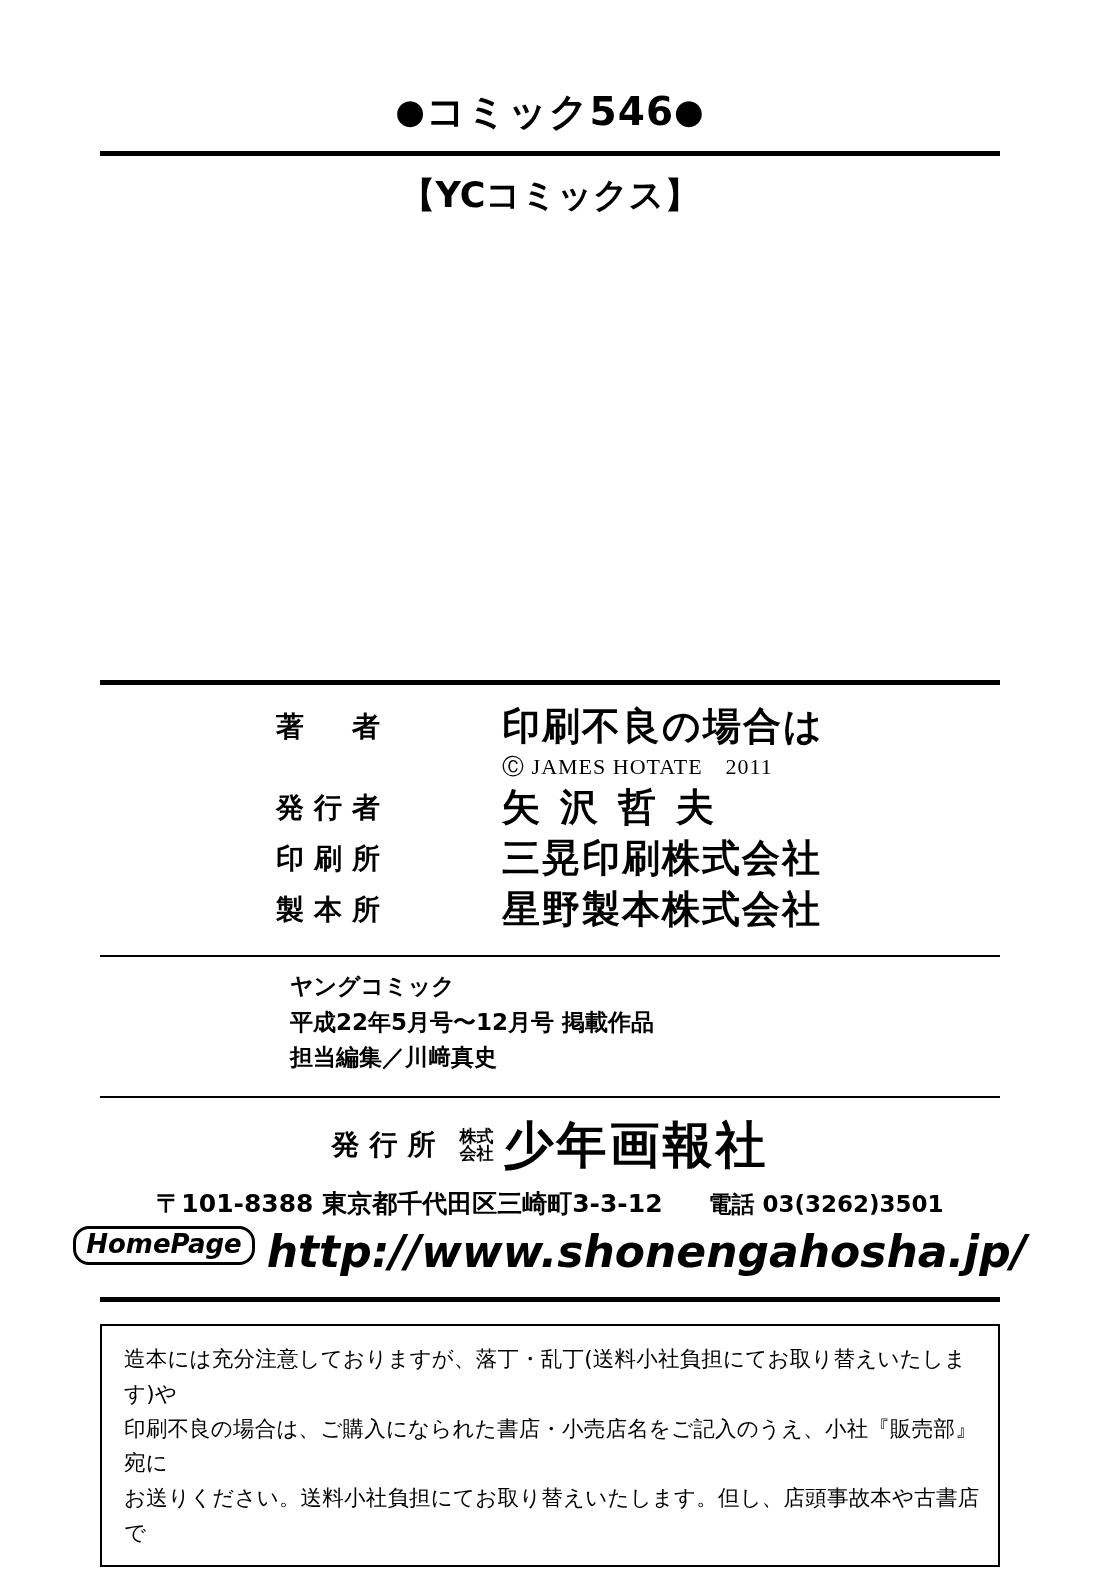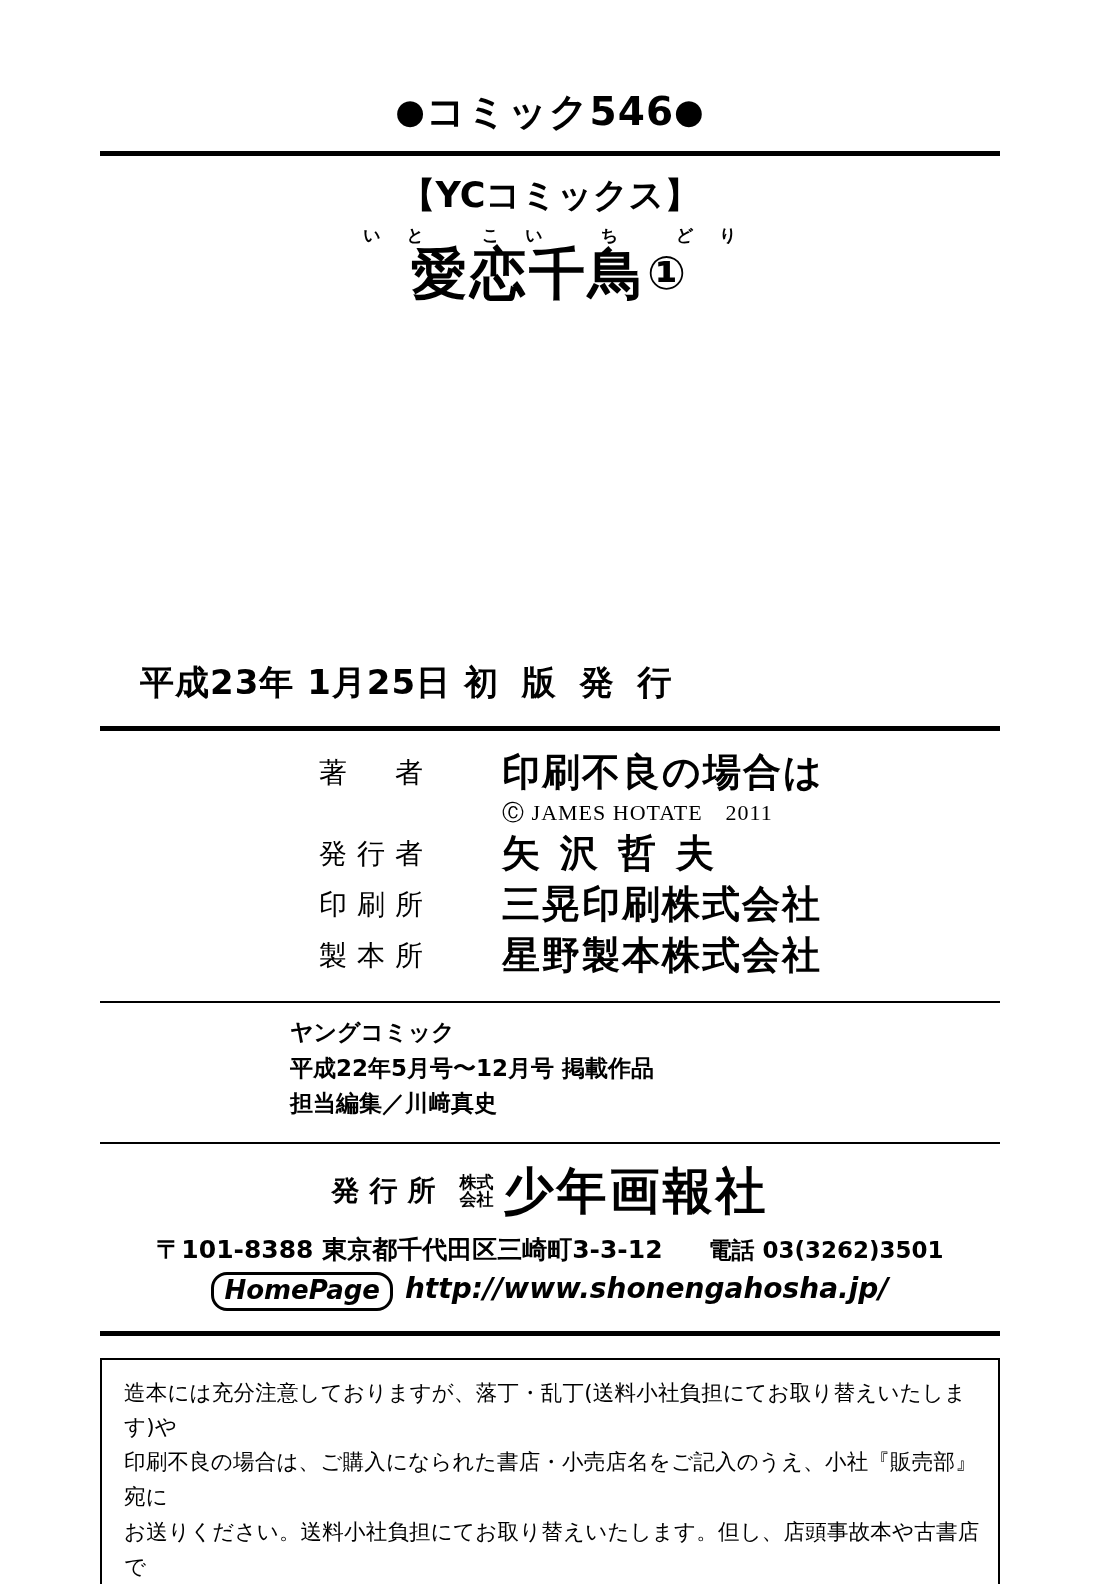--- a/index.html
+++ b/index.html
@@ -99,23 +99,23 @@
     margin: 16px auto 0 auto;
     border-collapse: collapse;
     font-family: "DejaVu Sans", "Liberation Sans", sans-serif;
   }
   .credit-table td {
     padding: 0;
     vertical-align: middle;
   }
   .credit-label {
     font-size: 28px;
-    font-weight: normal;
+    font-weight: bold;
     letter-spacing: 10px;
-    text-align: center;
+    text-align: left;
     padding-right: 26px !important;
     width: 200px;
     white-space: nowrap;
   }
   .credit-value {
     font-size: 38px;
     font-weight: bold;
     letter-spacing: 2px;
     white-space: nowrap;
   }
@@ -191,21 +191,21 @@
     font-family: "DejaVu Sans", "Liberation Sans", sans-serif;
     font-style: italic;
     font-weight: bold;
     font-size: 26px;
     line-height: 1.1;
   }
   .hp-url {
     font-family: "DejaVu Sans", "Liberation Sans", sans-serif;
     font-style: italic;
     font-weight: bold;
-    font-size: 28px;
+    font-size: 44px;
     letter-spacing: 0px;
   }
 
   
   .notice-box {
     margin: 22px 100px 0 100px;
     border: 2px solid #000;
     padding: 16px 18px 14px 22px;
     font-family: "DejaVu Sans", "Liberation Sans", sans-serif;
     font-size: 21.5px;
@@ -220,33 +220,23 @@
 <div class="page">
 
   <div class="series-line">
     <span class="dot">●</span><span>コミック546</span><span class="dot">●</span>
   </div>
 
   <hr class="rule">
 
   <div class="imprint">【YCコミックス】</div>
 
-  <div class="title-block">
-    <div class="ruby-row">いと こい ち どり</div>
-    <div class="main-title">
-      <span>愛恋千鳥</span><span class="volnum">①</span>
-    </div>
-  </div>
 
   <div class="colophon">
 
-    <div class="pubdate">
-      <span>平成23年 1月25日</span>
-      <span class="sp">初 版 発 行</span>
-    </div>
 
     <hr class="rule">
 
     <table class="credit-table">
       <tbody>
           <tr>
         <td class="credit-label">著　者</td>
         <td class="credit-value">印刷不良の場合は</td>
       </tr>
       <tr>

